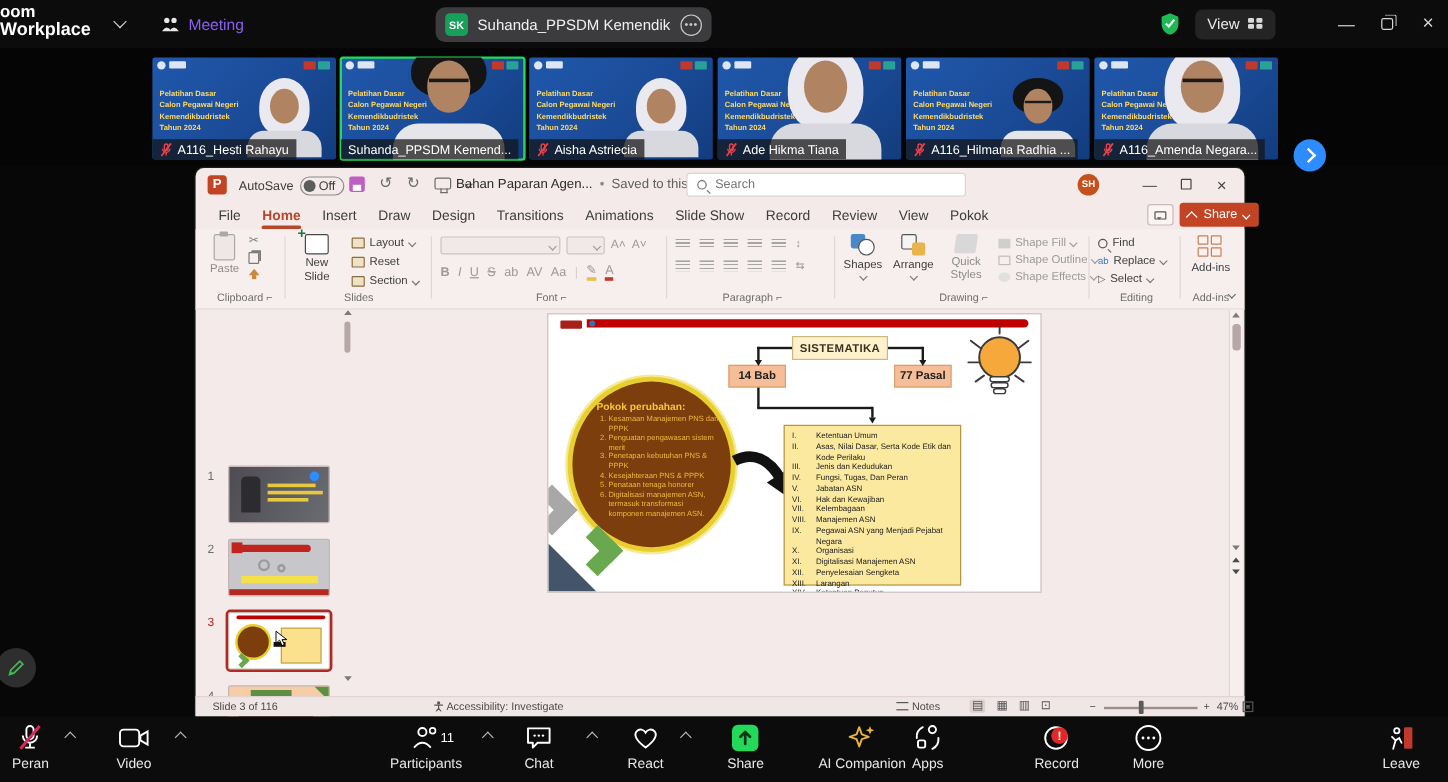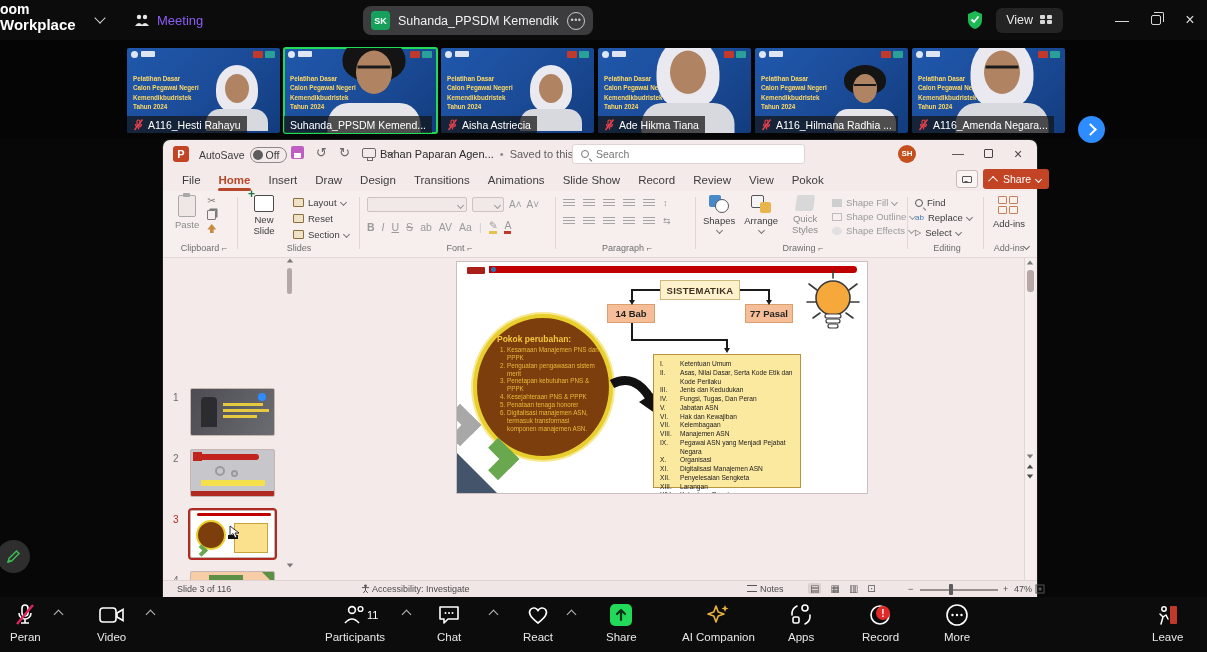--- a/index.html
+++ b/index.html
@@ -942,21 +942,21 @@
     <div class="bt" style="left:682px;">
       <span class="ic">
         <svg width="26" height="24" viewBox="0 0 26 24">
           <path d="M11 3 L13.2 9 L19 11 L13.2 13 L11 19 L8.8 13 L3 11 L8.8 9 Z" fill="none" stroke="#e8b33c" stroke-width="1.6" stroke-linejoin="round"></path>
           <path d="M20 2 L21 4.5 L23.5 5.5 L21 6.5 L20 9 L19 6.5 L16.5 5.5 L19 4.5 Z" fill="#e8b33c"></path>
         </svg>
       </span>
       <span>AI Companion</span>
     </div>
 
-    <div class="bt" style="left:788px;">
+    <div class="bt" style="left:760px;">
       <span class="ic">
         <svg width="24" height="24" viewBox="0 0 24 24">
           <circle cx="16" cy="5" r="3" fill="none" stroke="#fff" stroke-width="1.6"></circle>
           <path d="M8 3 a9 9 0 0 0 -5 9 M16 21 a9 9 0 0 0 5 -9" fill="none" stroke="#fff" stroke-width="1.6" stroke-linecap="round"></path>
           <rect x="4" y="14" width="6" height="6" rx="1.5" fill="none" stroke="#fff" stroke-width="1.6"></rect>
         </svg>
       </span>
       <span>Apps</span>
     </div>
 

